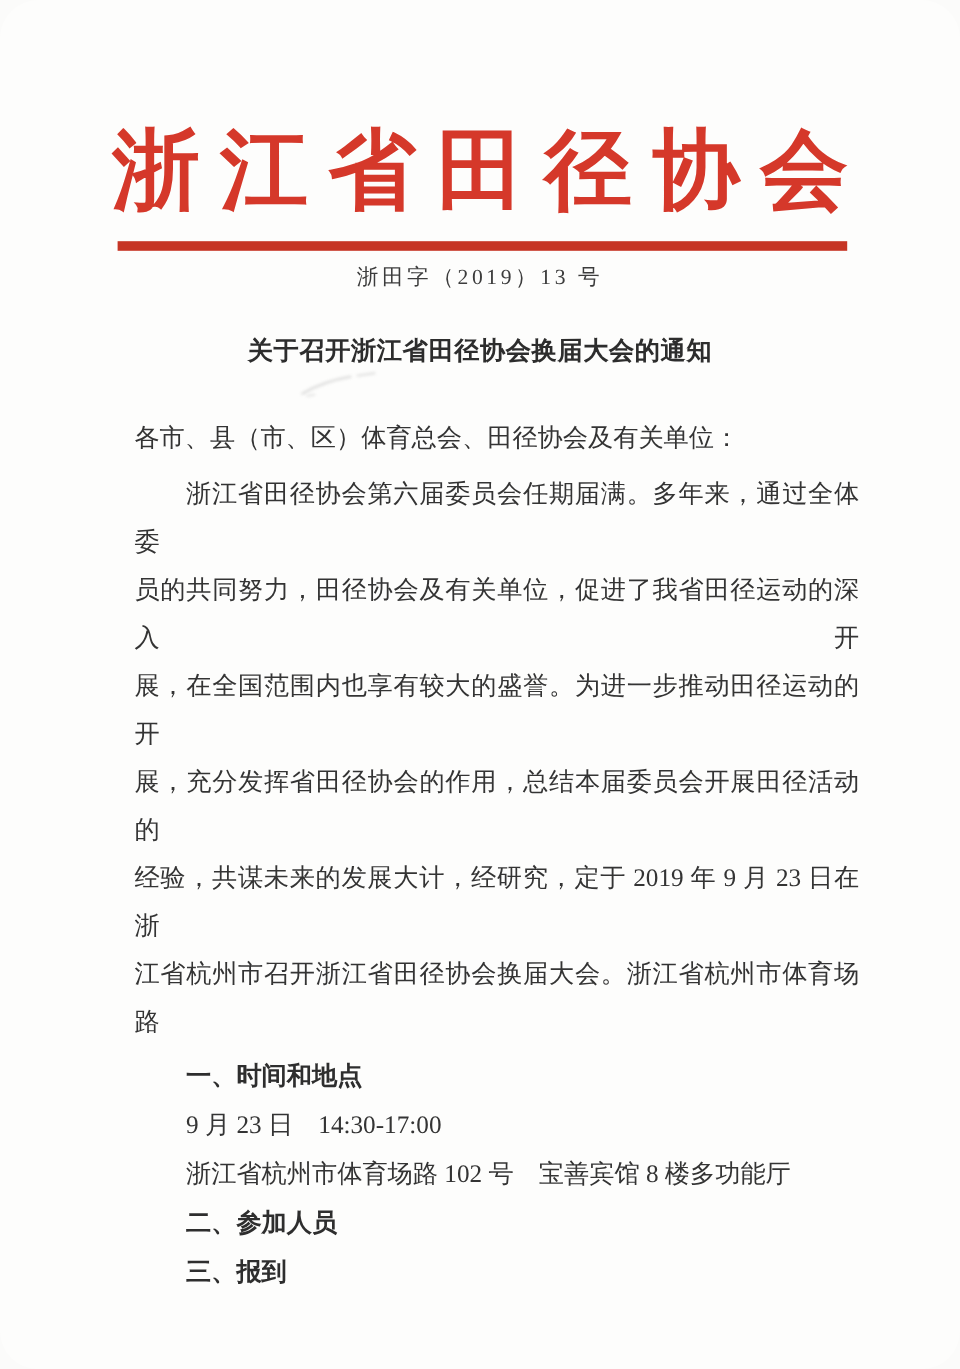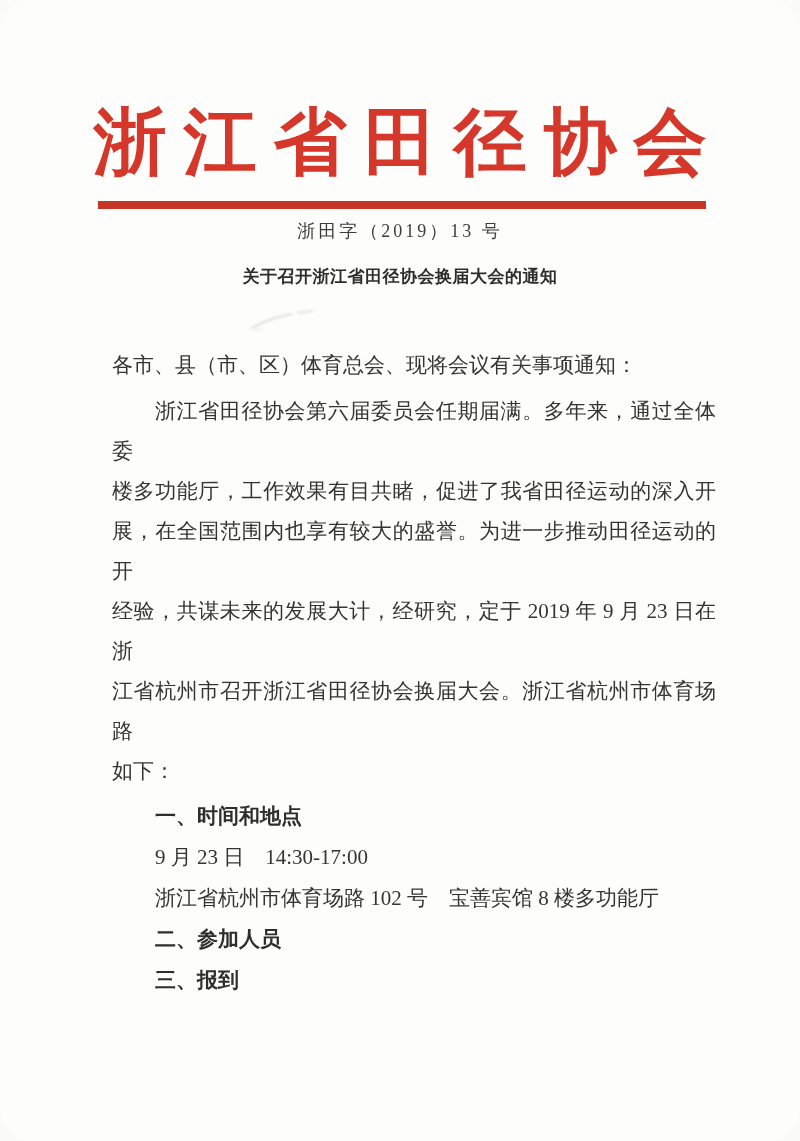--- a/index.html
+++ b/index.html
@@ -36,25 +36,25 @@
     position: absolute; top: 217px; left: 0; right: 0;
     text-align: center;
     font-size: 18px;
     line-height: 28px;
     letter-spacing: 3px;
     color: #3c3c3c;
     white-space: pre;
   }
   .doc-title {
     position: absolute; top: 260px; left: 0; right: 0;
-    margin: 0;
+    margin: 16px;
     text-align: center;
     font-family: "Liberation Sans", "DejaVu Sans", sans-serif;
     font-weight: bold;
-    font-size: 17px;
+    font-size: 21px;
     line-height: 34px;
     letter-spacing: 0.5px;
     color: #2d2d2d;
     white-space: nowrap;
   }
   .smudge {
     position: absolute; top: 304px; left: 246px;
     width: 74px; height: 30px;
     opacity: 0.30;
     filter: blur(1.2px);
@@ -99,29 +99,29 @@
   <h1 class="doc-title">关于召开浙江省田径协会换届大会的通知</h1>
 
   <svg class="smudge" viewBox="0 0 74 30">
     <path d="M6 24 C 20 16, 34 12, 46 10" stroke="#9b9b9b" stroke-width="2.2" fill="none" stroke-linecap="round"></path>
     <path d="M52 9 L 66 7" stroke="#a8a8a8" stroke-width="2" fill="none" stroke-linecap="round"></path>
     <path d="M10 26 L 16 25" stroke="#b0b0b0" stroke-width="1.6" fill="none" stroke-linecap="round"></path>
   </svg>
 
   <div class="content">
 
-    <div class="salutation">各市、县（市、区）体育总会、现将会议有关事项通知：</div>
+    <div class="salutation">各市、县（市、区）体育总会、田径协会及有关单位：</div>
 
     <div class="intro">
       <div class="jline indent2">浙江省田径协会第六届委员会任期届满。多年来，通过全体委</div>
-      <div class="jline">楼多功能厅，工作效果有目共睹，促进了我省田径运动的深入开</div>
+      <div class="jline">员的共同努力，田径协会及有关单位，促进了我省田径运动的深入开</div>
       <div class="jline">展，在全国范围内也享有较大的盛誉。为进一步推动田径运动的开</div>
+      <div class="jline">展，充分发挥省田径协会的作用，总结本届委员会开展田径活动的</div>
       <div class="jline">经验，共谋未来的发展大计，经研究，定于 2019 年 9 月 23 日在浙</div>
       <div class="jline">江省杭州市召开浙江省田径协会换届大会。浙江省杭州市体育场路</div>
-      <div class="pline">如下：</div>
     </div>
 
     <div class="sections">
 
       <div class="sec-heading">一、时间和地点</div>
       <div class="sec-line">9 月 23 日　14:30-17:00</div>
       <div class="sec-line">浙江省杭州市体育场路 102 号　宝善宾馆 8 楼多功能厅</div>
 
       <div class="sec-heading">二、参加人员</div>
 

